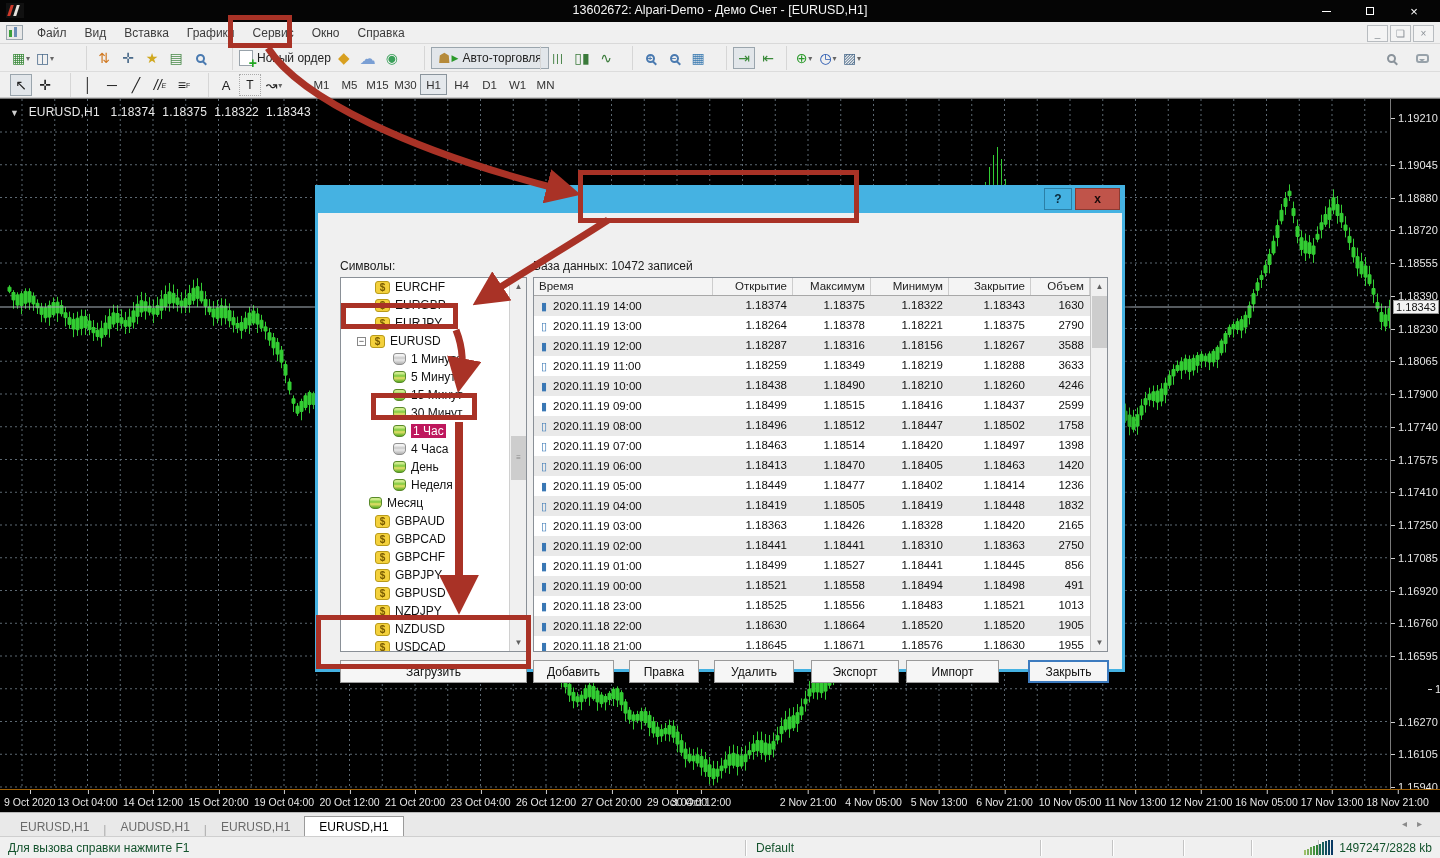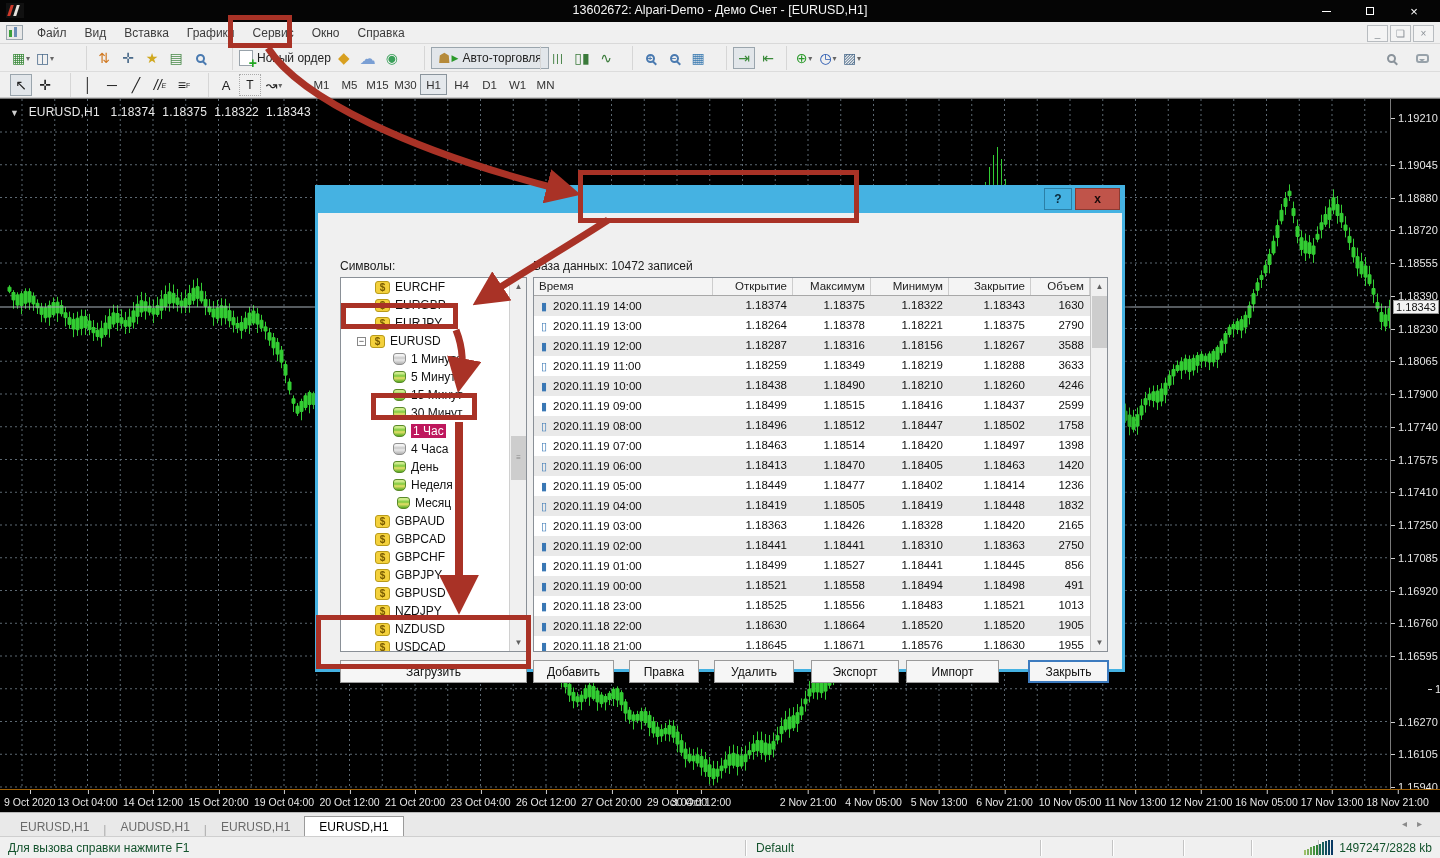--- a/index.html
+++ b/index.html
@@ -424,21 +424,21 @@
             <span class="ti-label">4 Часа</span>
           </div>
           <div class="tree-item" style="padding-left: 52px;">
             <span class="db"></span>
             <span class="ti-label">День</span>
           </div>
           <div class="tree-item" style="padding-left: 52px;">
             <span class="db"></span>
             <span class="ti-label">Неделя</span>
           </div>
-          <div class="tree-item" style="padding-left: 56px; text-align: center;">
+          <div class="tree-item" style="padding-left: 28px; text-align: center;">
             <span class="db"></span>
             <span class="ti-label">Месяц</span>
           </div>
           <div class="tree-item" style="padding-left: 34px;">
             <span class="coin">$</span>
             <span class="ti-label">GBPAUD</span>
           </div>
           <div class="tree-item" style="padding-left: 34px;">
             <span class="coin">$</span>
             <span class="ti-label">GBPCAD</span>

